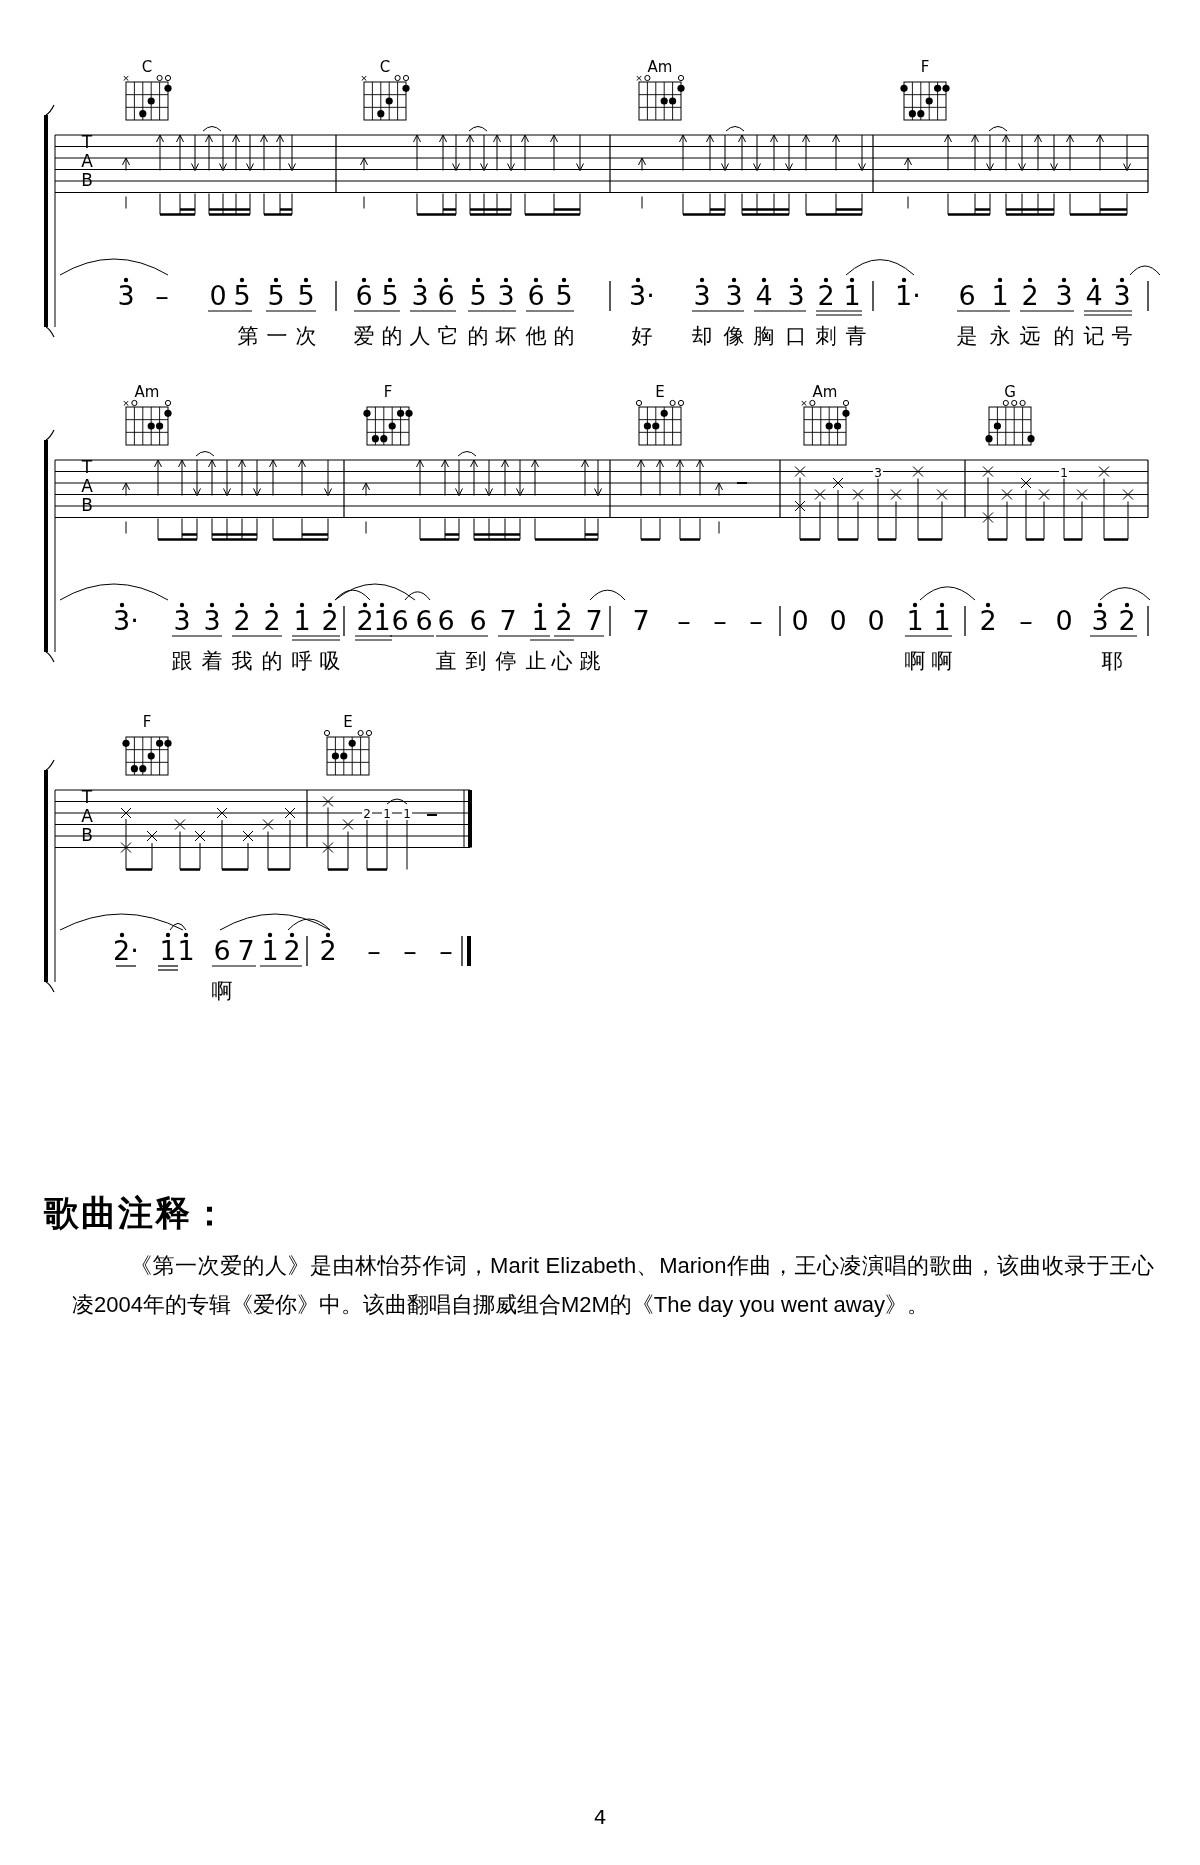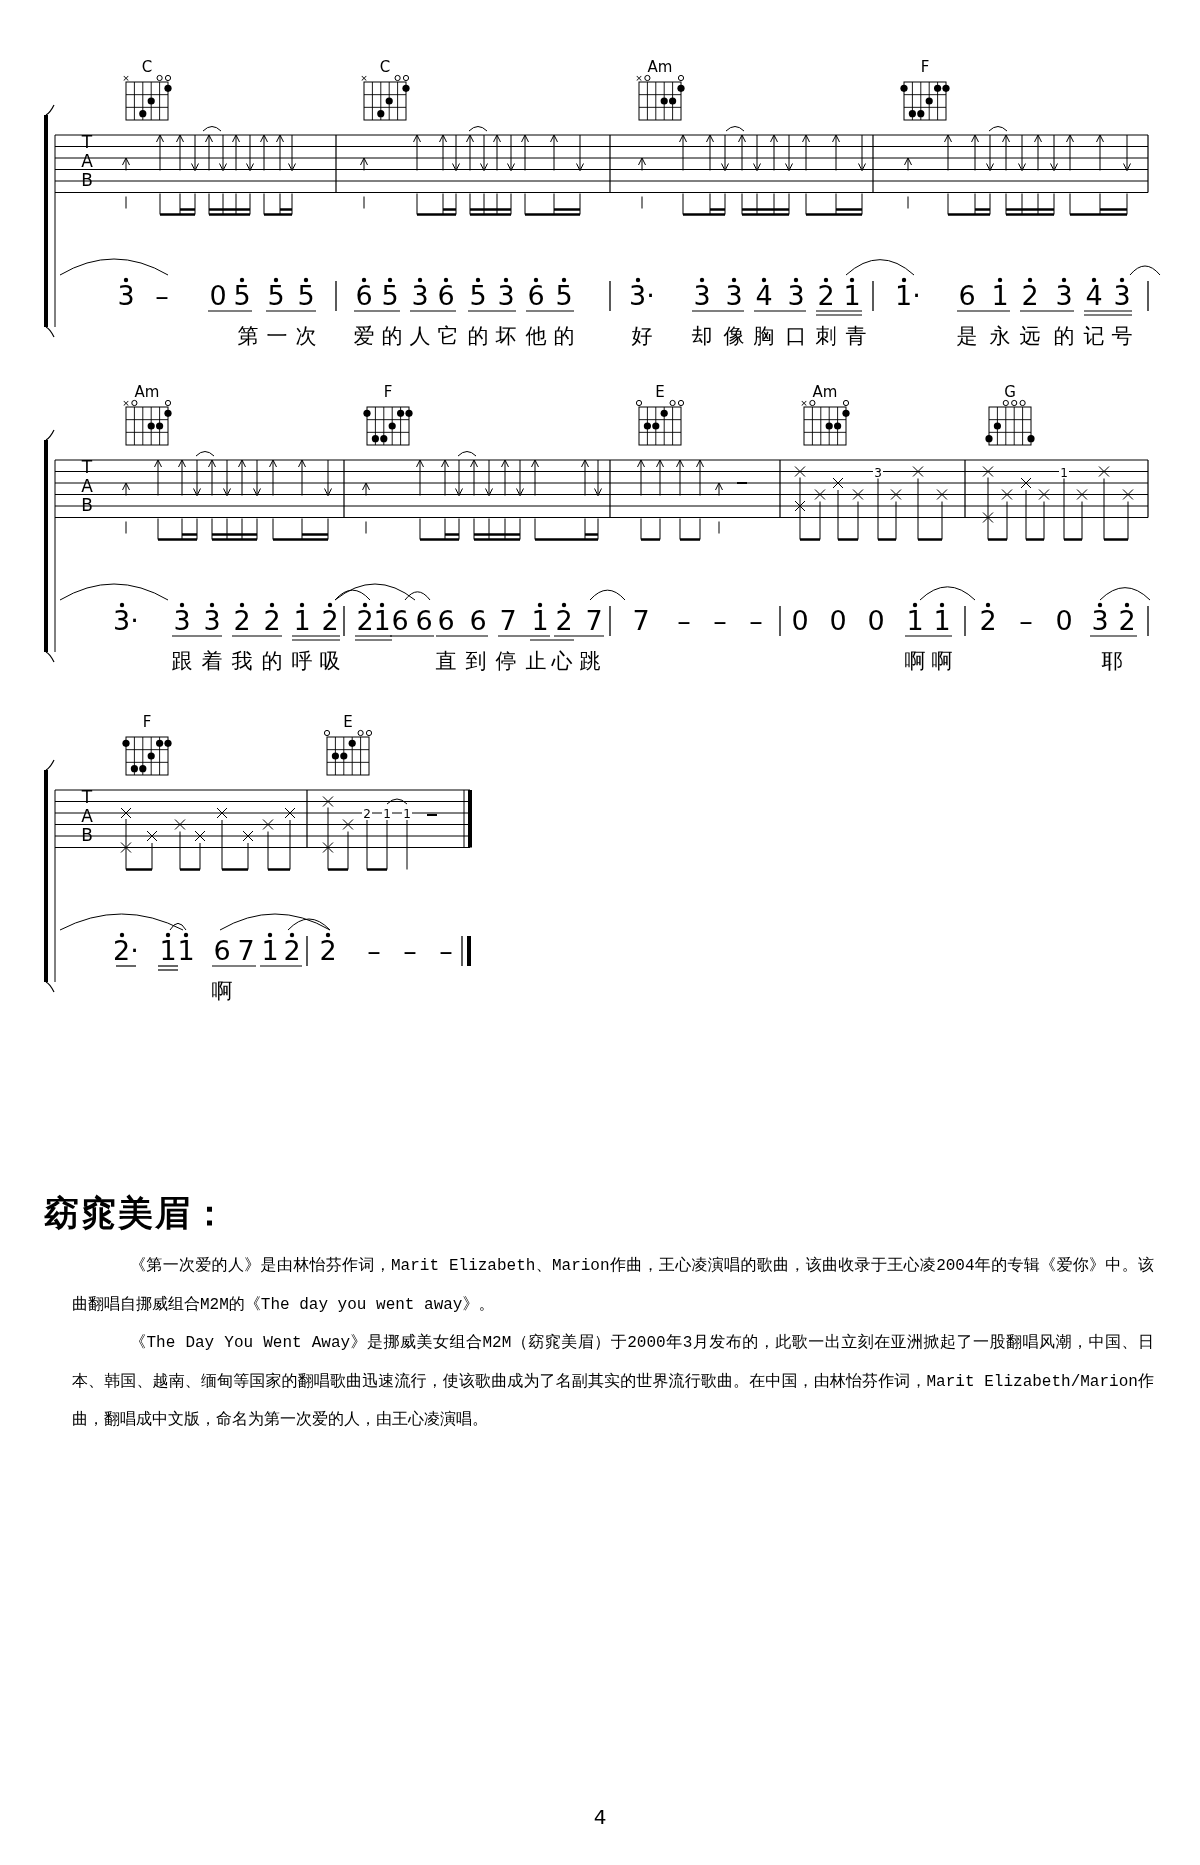--- a/index.html
+++ b/index.html
@@ -1,20 +1,20 @@
 <!DOCTYPE html>
 <html><head>
 <meta charset="utf-8">
 <style>
   html, body { margin:0; padding:0; background:#ffffff; }
   body { width:1200px; height:1865px; position:relative; overflow:hidden; font-family:"DejaVu Sans", sans-serif; color:#000; }
   #score { position:absolute; left:0; top:0; }
   .notes-section { position:absolute; left:44px; top:1190px; width:1110px; }
   .notes-title { font-family:"DejaVu Serif", serif; font-weight:bold; font-size:35px; letter-spacing:2px; margin:0 0 10px 0; }
-  .para { font-family:Liberation Mono, monospace; font-size:16px; line-height:38.5px; margin:0 0 0 28px; text-indent:58px; text-align:justify; }
+  .para { font-family:Liberation Sans, sans-serif; font-size:22px; line-height:38.5px; margin:0 0 0 28px; text-indent:58px; text-align:justify; }
   .page-number { position:absolute; left:0; width:1200px; top:1805px; text-align:center; font-size:20px; font-family:"DejaVu Sans", sans-serif; }
   svg text { font-family:"DejaVu Sans", sans-serif; }
   .ly { font-size:21px; }
   .jn { font-size:27px; }
 </style>
 </head>
 <body>
 
 <svg id="score" width="1200" height="1100" xmlns="http://www.w3.org/2000/svg">
     <g>
@@ -824,18 +824,17 @@
         <text x="446" y="960" font-size="27" text-anchor="middle" class="jn">–</text>
       </g>
       <path d="M60 930 Q121.5 898 183 930" fill="none" stroke="#000" stroke-width="1"></path>
       <path d="M170 930 Q178 916.6666666666666 186 930" fill="none" stroke="#000" stroke-width="1"></path>
       <path d="M220 930 Q275 898 330 930" fill="none" stroke="#000" stroke-width="1"></path>
       <path d="M288 930 Q309 908 330 930" fill="none" stroke="#000" stroke-width="1"></path>
     </g>
   </svg>
 
 <div class="notes-section">
-  <div class="notes-title">窈窕美眉：</div>
+  <div class="notes-title">歌曲注释：</div>
   <p class="para">《第一次爱的人》是由林怡芬作词，Marit  Elizabeth、Marion作曲，王心凌演唱的歌曲，该曲收录于王心凌2004年的专辑《爱你》中。该曲翻唱自挪威组合M2M的《The day you went away》。</p>
-  <p class="para">《The Day You Went Away》是挪威美女组合M2M（窈窕美眉）于2000年3月发布的，此歌一出立刻在亚洲掀起了一股翻唱风潮，中国、日本、韩国、越南、缅甸等国家的翻唱歌曲迅速流行，使该歌曲成为了名副其实的世界流行歌曲。在中国，由林怡芬作词，Marit Elizabeth/Marion作曲，翻唱成中文版，命名为第一次爱的人，由王心凌演唱。</p>
 </div>
 
 <div class="page-number">4</div>
 
 </body></html>

